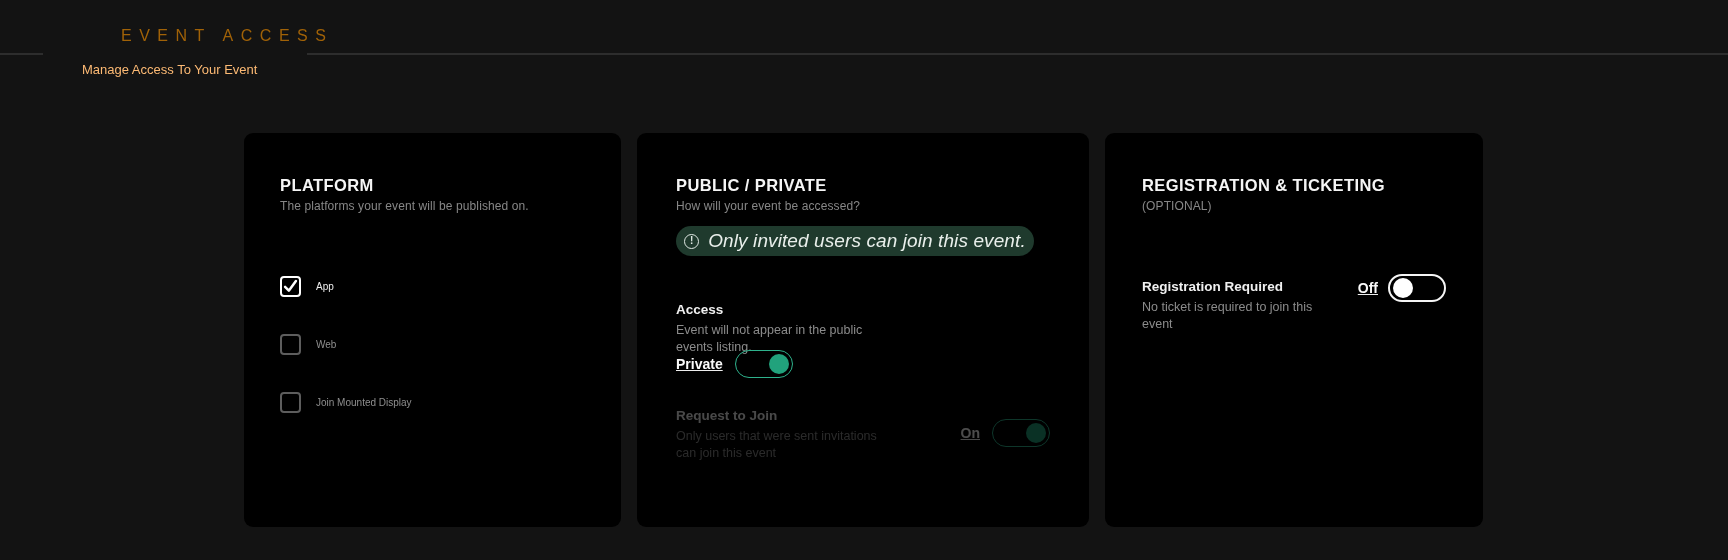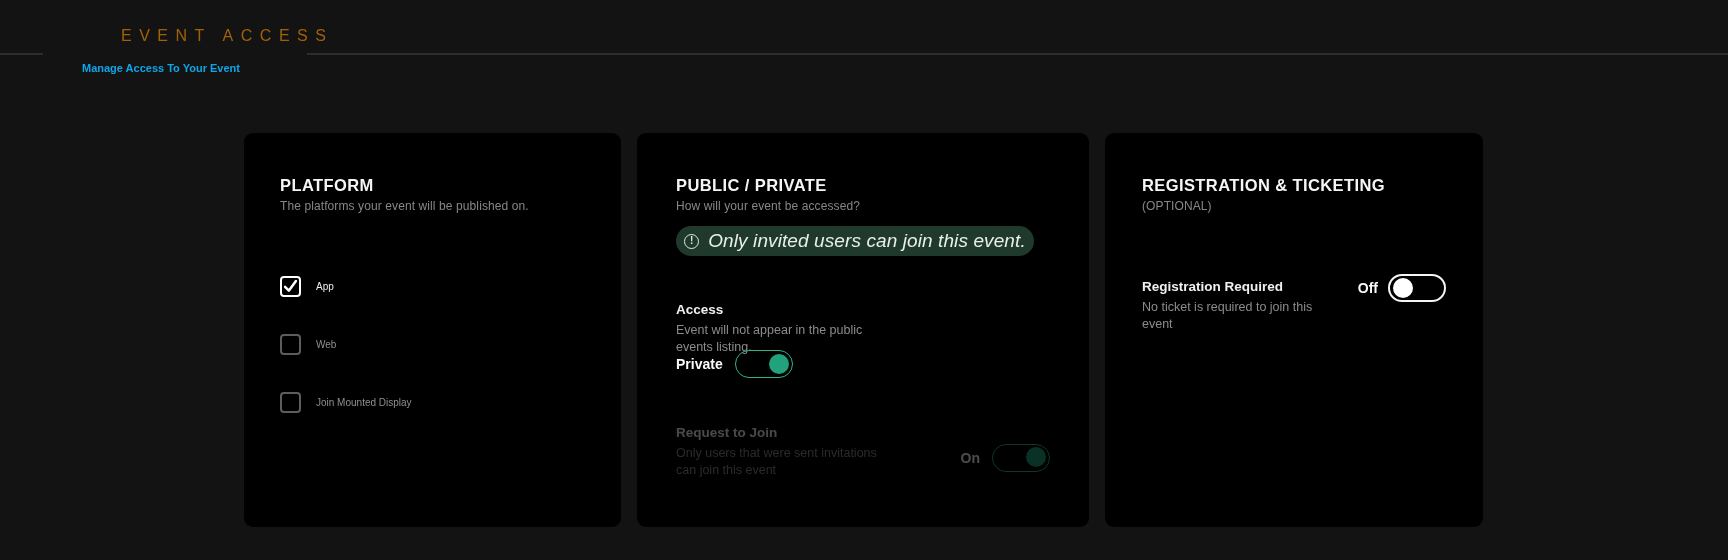--- a/index.html
+++ b/index.html
@@ -15,21 +15,21 @@
   .rule { position:absolute; top:53px; height:2px; background:#2d2d2d; }
   .rule.left  { left:0; width:43px; }
   .rule.right { left:307px; right:0; }
   .tab-title {
     position:absolute; left:82px; top:27px;
     font-size:16px; font-weight:500; letter-spacing:7.5px;
     color:#a16207; white-space:nowrap; cursor:pointer;margin-left:39px;
   }
   .page-subtitle {
     position:absolute; left:82px; top:62px;
-    font-size:11px; font-weight:700; color:#0ea5e9;
+    font-size:13px; font-weight:400; color:#fdba74;
   }
   
   .cards {
     position:absolute; left:244px; top:133px;
     display:flex; gap:16px; align-items:flex-start;
   }
   .card {
     background:#000000; border-radius:9px; height:394px;
     padding:42px 36px 0 36px;
   }
@@ -71,25 +71,25 @@
     display:flex; align-items:center; justify-content:center;
     font-size:10px; font-weight:700; color:#dfe8e3; line-height:1;
   }
   
   .setting {
     display:flex; justify-content:space-between; align-items:flex-start;
   }
   .setting .left { max-width:210px; }
   .s-label { font-size:13.5px; font-weight:600; color:#f0f0f0; line-height:18px; }
   .s-desc  { margin-top:3px; font-size:12.5px; color:#8c8c8c; line-height:17px; }
-  .right-group { display:flex; align-items:center; gap:12px; }
+  .right-group { display:flex; align-items:center; gap:12px;text-decoration:underline; }
   .s-value { font-size:14px; font-weight:600; color:#fafafa; }
   .access-row  { margin-top:45px;flex-direction:column; }
   .access-row .right-group { margin-top:-6px; }
-  .request-row { margin-top:46px; opacity:0.3;align-items:center; }
+  .request-row { margin-top:29px; opacity:0.3; }
   .request-row .right-group { margin-top:12px; }
   .reg-row { margin-top:64px; }
   .reg-row .left { max-width:185px; }
   .reg-row .right-group { margin-top:-4px; gap:10px; }
   
   .toggle { width:58px; height:28px; border-radius:14px; position:relative; cursor:pointer; }
   .toggle.on  { border:1.5px solid #2eb28c; }
   .toggle.on .knob {
     position:absolute; top:2.5px; right:3px;
     width:20px; height:20px; border-radius:50%; background:#21a27c;

